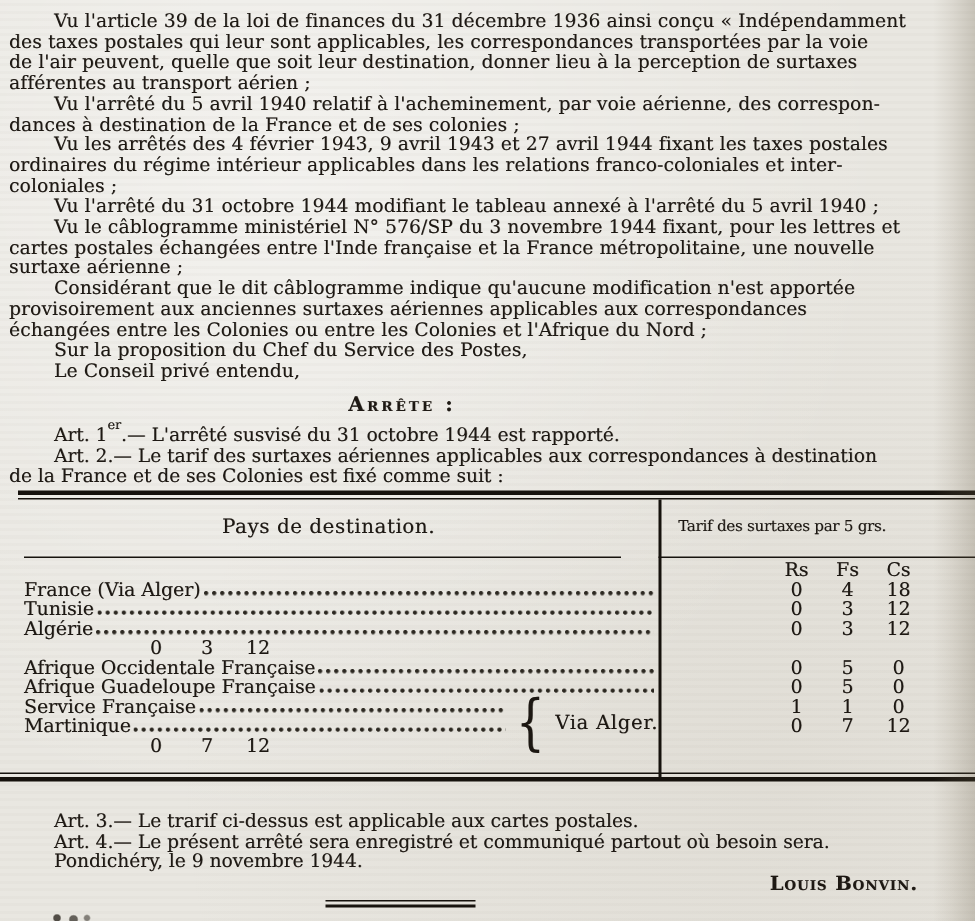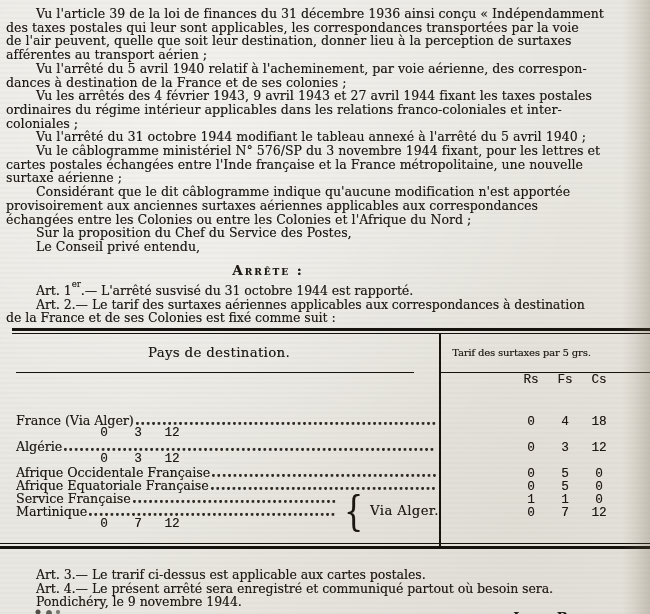--- a/index.html
+++ b/index.html
@@ -46,24 +46,24 @@
   .mid-rule .seg2{margin-left:25px;width:211px;border-top:1.8px solid #16120d;height:0;}
   .row{display:flex;height:13px;align-items:baseline;font-size:12.6px;line-height:13px;}
   .dest-cell{width:427px;display:flex;padding-left:4px;box-sizing:border-box;}
   .dest{white-space:nowrap;}
   .leader{
     flex:1;align-self:flex-end;height:3px;margin:0 3px 2px 2px;
     background-image:radial-gradient(circle at 1.4px 1.4px, #2c2821 1.15px, rgba(0,0,0,0) 1.7px);
     background-size:5.4px 3px;background-repeat:repeat-x;
   }
   .row.via .leader{margin-right:102px;}
-  .nums{width:177px;display:flex;padding-left:75px;box-sizing:border-box;font-family:Liberation Mono, monospace;}
+  .nums{width:177px;display:flex;padding-left:75px;box-sizing:border-box;}
   .nums span{width:36px;text-align:center;}
   .currency-row{height:13px;font-size:12.6px;}
-  .tbody{position:relative;padding-bottom:12px;margin-top:27px;}
+  .tbody{position:relative;padding-bottom:12px;}
   .via-group{position:absolute;left:332px;top:76px;height:41px;display:flex;align-items:center;}
   .brace{font-size:30px;line-height:30px;transform:scaleY(1.35);margin-right:7px;display:inline-block;}
   .via-label{font-size:13px;font-weight:normal;letter-spacing:0.5px;}
   .divider{position:absolute;left:427px;top:6px;bottom:3px;width:1.7px;background:#16120d;}
   .rule-bottom{margin-left:-12px;width:650px;height:2px;border-top:1.5px solid #16120d;border-bottom:3px solid #16120d;}
   
   .signature{margin:1px 38px 0 0;text-align:right;font-variant:small-caps;font-weight:bold;font-size:13px;letter-spacing:0.6px;}
   .end-rule{width:100px;height:2.5px;margin:3px 0 0 217px;border-top:1.6px solid #16120d;border-bottom:2.6px solid #16120d;}
   .artifact{
     position:absolute;left:34px;bottom:-2px;width:30px;height:9px;filter:blur(0.4px);
@@ -133,20 +133,24 @@
             <span class="dest">France (Via Alger)</span>
             <span class="leader"></span>
           </div>
         <div class="nums">
             <span>0</span>
             <span>4</span>
             <span>18</span>
           </div>
       </div>
       <div class="row">
+        <div class="dest-cell">
+            <span class="dest">Tunisie</span>
+            <span class="leader"></span>
+          </div>
         <div class="nums">
             <span>0</span>
             <span>3</span>
             <span>12</span>
           </div>
       </div>
       <div class="row">
         <div class="dest-cell">
             <span class="dest">Algérie</span>
             <span class="leader"></span>
@@ -170,21 +174,21 @@
             <span class="leader"></span>
           </div>
         <div class="nums">
             <span>0</span>
             <span>5</span>
             <span>0</span>
           </div>
       </div>
       <div class="row">
         <div class="dest-cell">
-            <span class="dest">Afrique Equatoriale Française</span>
+            <span class="dest">Afrique Guadeloupe Française</span>
             <span class="leader"></span>
           </div>
         <div class="nums">
             <span>0</span>
             <span>5</span>
             <span>0</span>
           </div>
       </div>
       <div class="row via">
         <div class="dest-cell">

